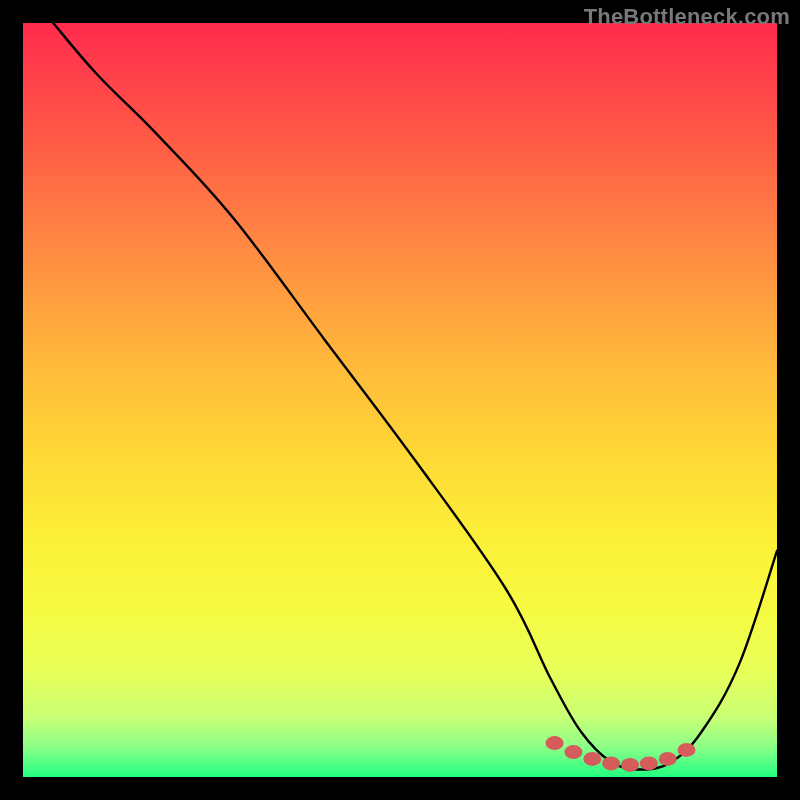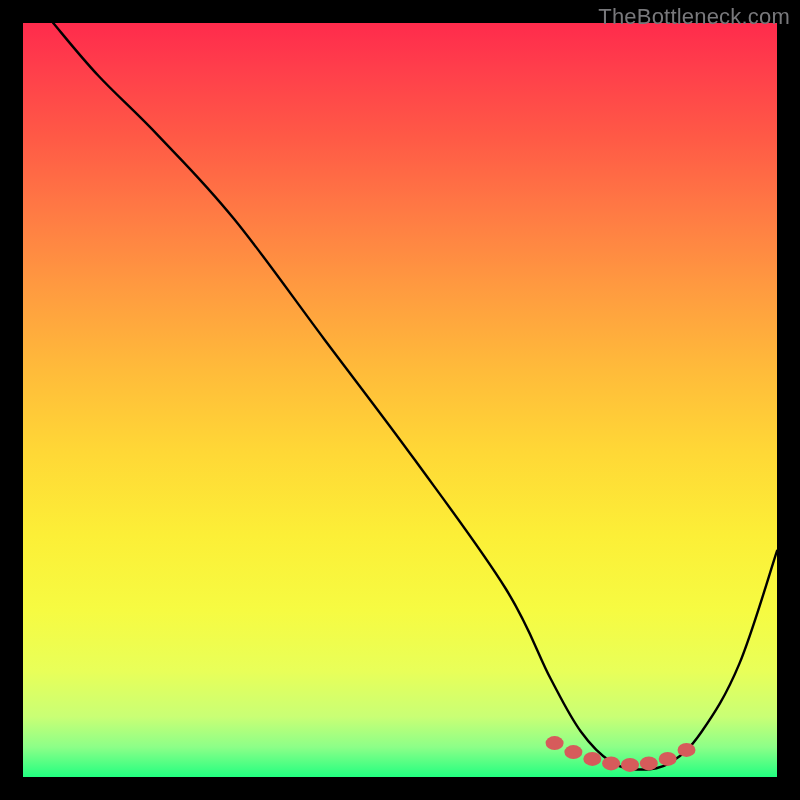--- a/index.html
+++ b/index.html
@@ -31,21 +31,21 @@
       #8dff88 96%,
       #22ff80 100%
     );
   }
   .watermark {
     position: absolute;
     top: 4px;
     right: 10px;
     font-family: Arial, Helvetica, sans-serif;
     font-size: 22px;
-    font-weight: 400;
+    font-weight: 700;
     color: #78787b;
     letter-spacing: 0.2px;
   }
   svg.curve {
     position: absolute;
     left: 0;
     top: 0;
     width: 754px;
     height: 754px;
     overflow: visible;

